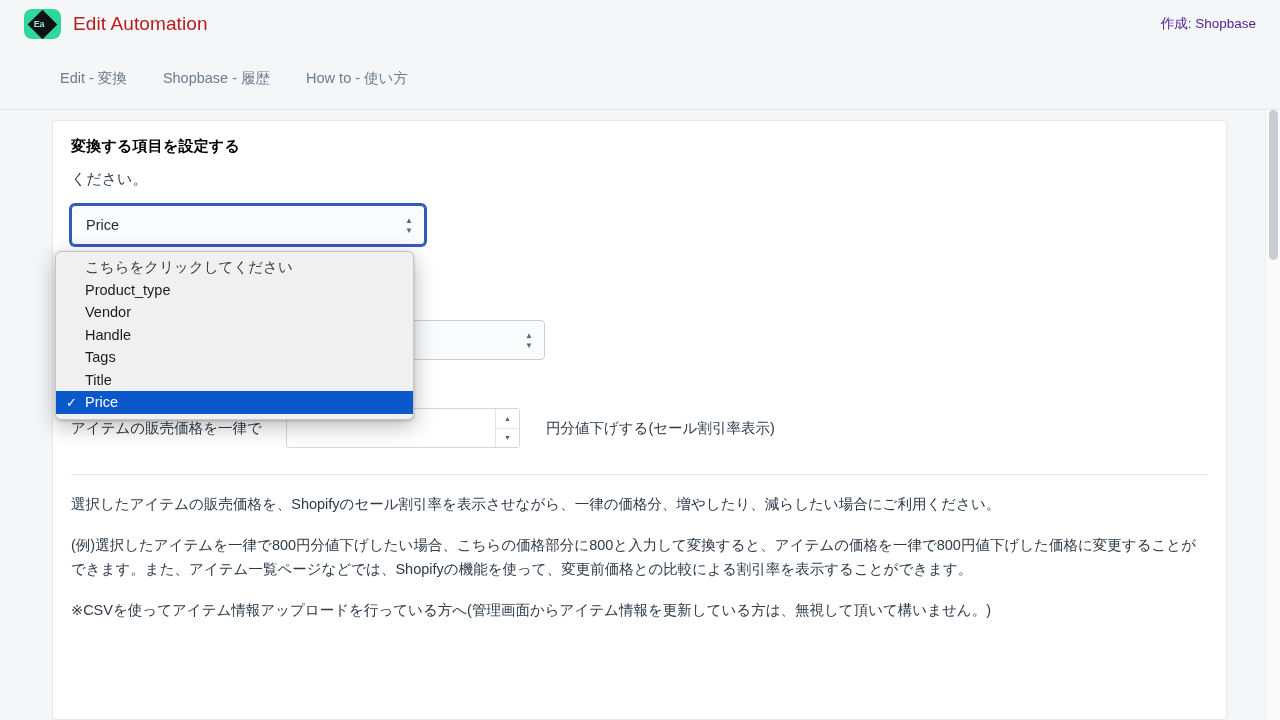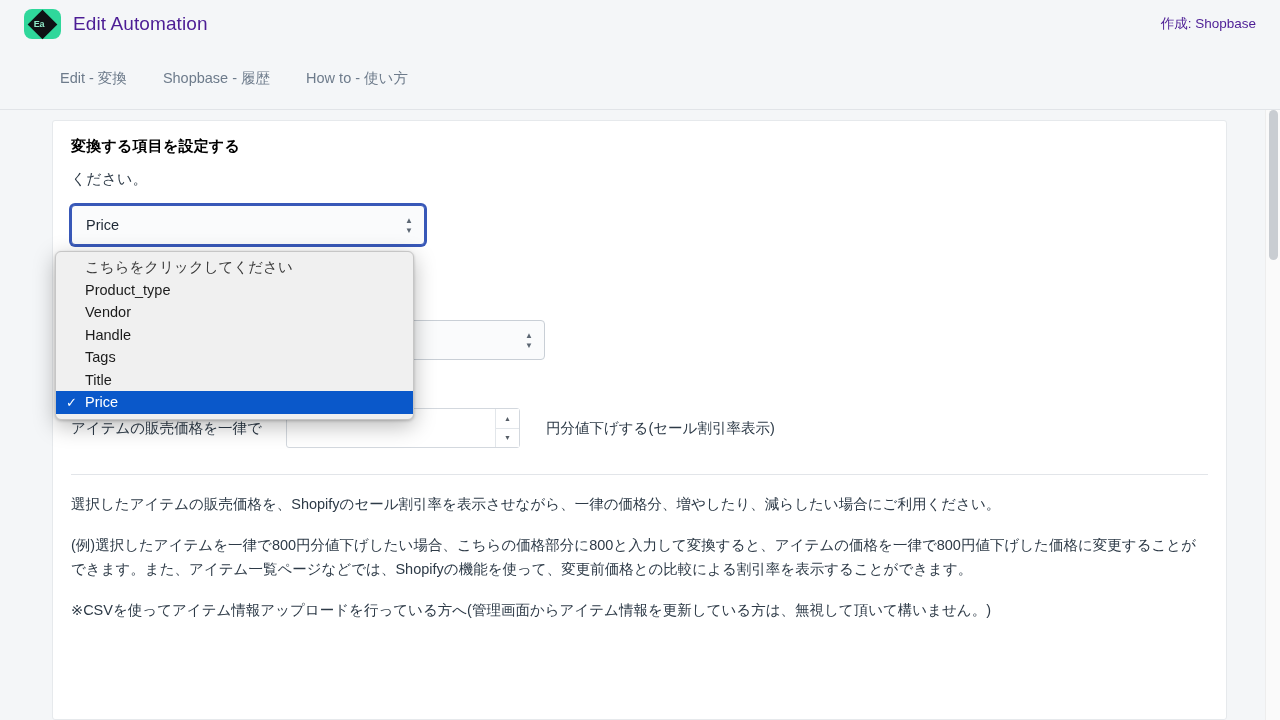--- a/index.html
+++ b/index.html
@@ -57,21 +57,21 @@
     align-items: center;
     justify-content: center;
     color: #8fe8c8;
     font-size: 9px;
     font-weight: 700;
     letter-spacing: -0.3px;
   }
   .app-title {
     font-size: 19px;
     font-weight: 400;
-    color: #4c1d95;
+    color: #b91c1c;
     letter-spacing: 0.1px;
   }
   .author {
     margin-left: auto;
     font-size: 13.5px;
     color: #4c1d95;
   }
 
   
   .tabbar {

